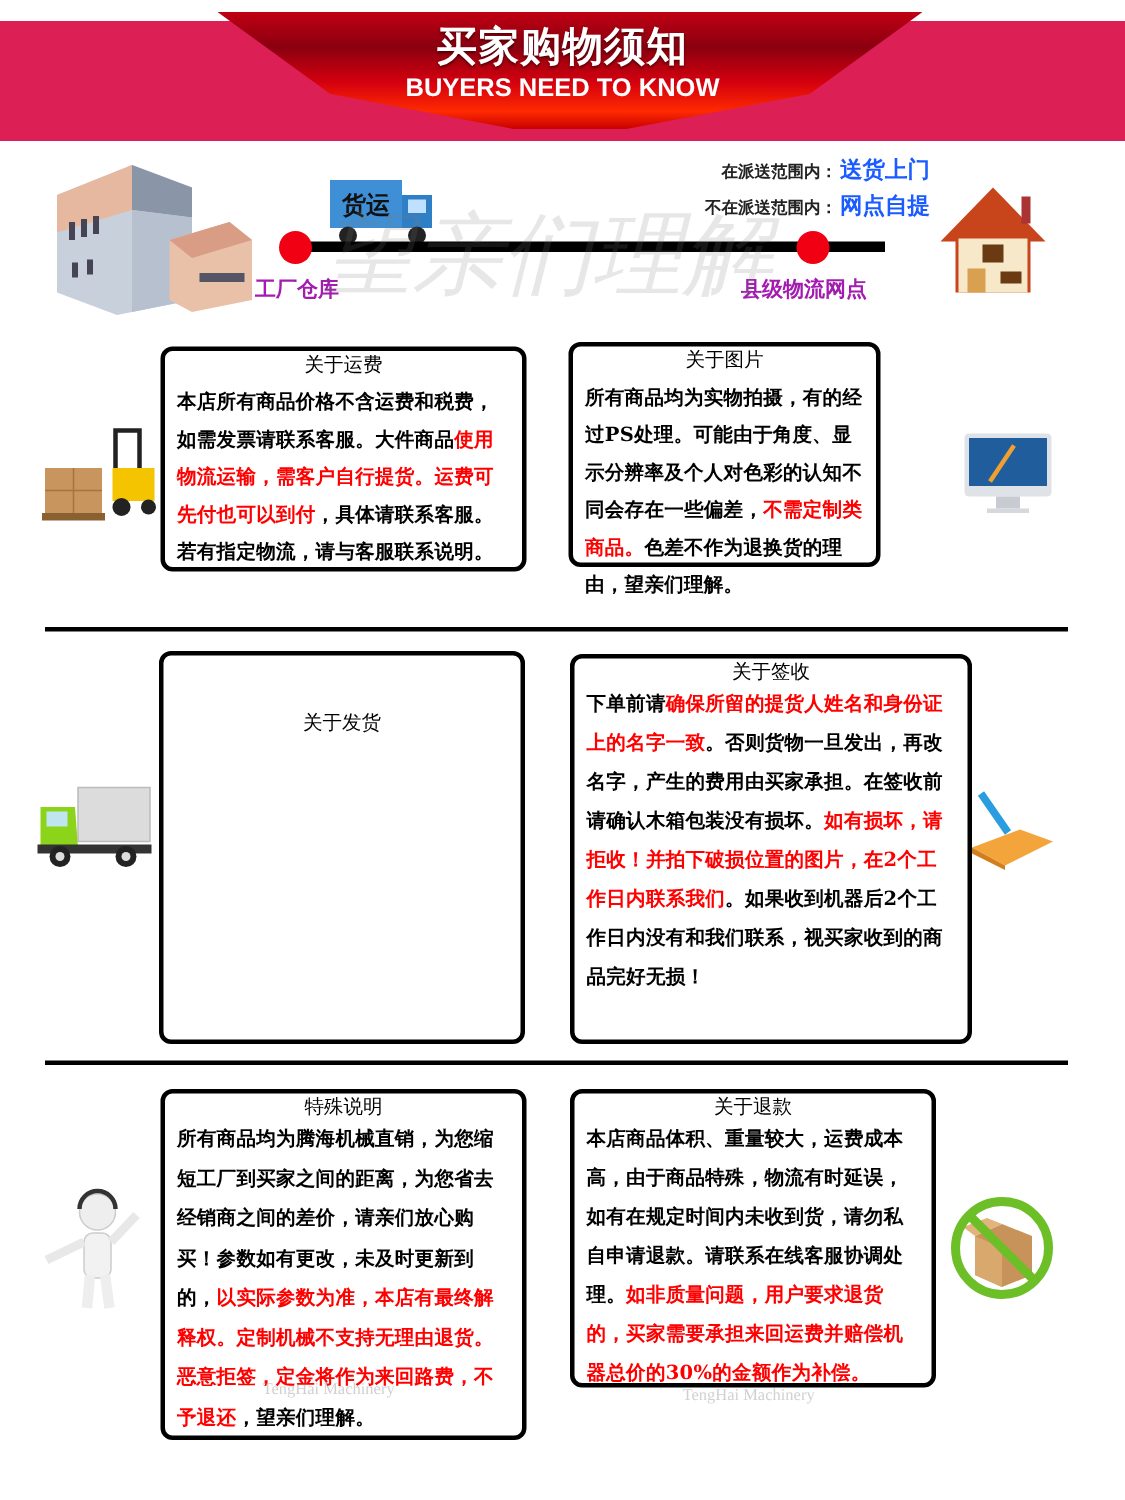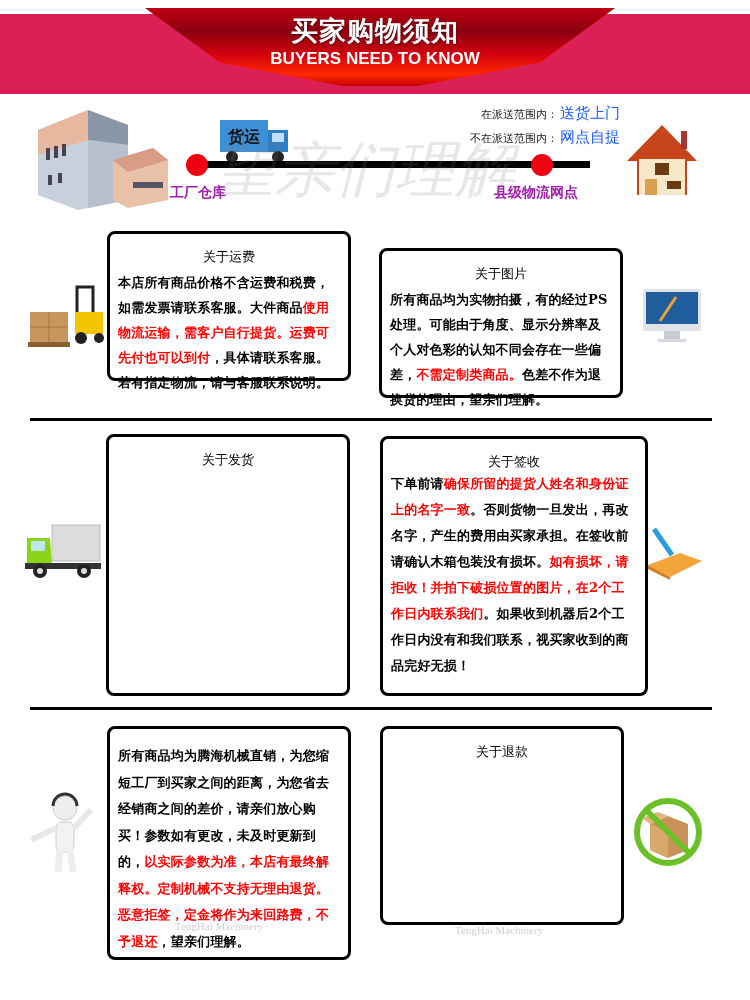--- a/index.html
+++ b/index.html
@@ -13,38 +13,38 @@
     clip-path:polygon(0 0,100% 0,84% 70%,58% 100%,42% 100%,16% 70%); }
   .ribbon-title { position:absolute; left:0; top:13px; width:750px; text-align:center; color:#fff; font-family:"DejaVu Sans","Liberation Sans",sans-serif; font-size:27px; font-weight:bold; letter-spacing:1px; text-shadow:0 1px 2px rgba(0,0,0,.5); }
   .ribbon-sub { position:absolute; left:0; top:49px; width:750px; text-align:center; color:#fff; font-family:"Liberation Sans","DejaVu Sans",sans-serif; font-size:17px; font-weight:bold; }
 
   
   .route-line { position:absolute; left:190px; top:161px; width:400px; height:7px; background:#000; }
   .dot { position:absolute; width:22px; height:22px; border-radius:50%; background:#f00012; }
   .dot1 { left:186px; top:154px; } .dot2 { left:531px; top:154px; }
   .lbl { position:absolute; font-family:"DejaVu Sans","Liberation Sans",sans-serif; font-size:14px; font-weight:bold; color:#a21caf; }
   .lbl1 { left:170px; top:184px; } .lbl2 { left:494px; top:184px; }
-  .zone { position:absolute; font-family:"DejaVu Sans","Liberation Sans",sans-serif; font-size:11px; font-weight:normal; color:#222; text-align:right; }
+  .zone { position:absolute; font-family:"DejaVu Sans","Liberation Sans",sans-serif; font-size:11px; font-weight:bold; color:#222; text-align:right; }
   .zone .val { color:#1a5cff; font-size:15px; margin-left:2px; }
   .zone1 { left:420px; top:104px; width:200px; } .zone2 { left:400px; top:128px; width:220px; }
 
   
   .factory { position:absolute; left:28px; top:100px; width:145px; height:110px; }
   .truck-blue { position:absolute; left:220px; top:120px; width:75px; height:45px; }
   .house { position:absolute; left:625px; top:123px; width:75px; height:75px; }
 
   
-  .card { position:absolute; border:3px solid #000; border-radius:8px; background:transparent; padding:14px 8px; }
+  .card { position:absolute; border:3px solid #000; border-radius:8px; background:transparent; padding:0 8px; }
   .card-title { text-align:center; font-size:13px; margin-bottom:4px; }
   .card-body { font-size:13px; line-height:25px; font-weight:bold; letter-spacing:.2px; }
   .red { color:#ff0000; }
 
   .c1 { left:107px; top:231px; width:244px; height:150px; }
-  .c2 { left:379px; top:248px; width:244px; height:150px; }
-  .c3 { left:106px; top:434px; width:244px; height:262px; padding:14px 12px; }
+  .c2 { left:379px; top:228px; width:208px; height:150px; }
+  .c3 { left:106px; top:434px; width:244px; height:262px; padding:36px 12px; }
   .c3 .card-title { margin-bottom:18px; }
   .c3 .card-body { line-height:27px; padding-left:20px; }
   .c4 { left:380px; top:436px; width:268px; height:260px; }
   .c4 .card-title { margin-bottom:0; }
   .c4 .card-body { line-height:26px; }
   .c5 { left:107px; top:726px; width:244px; height:234px; }
   .c5 .card-title { margin-bottom:0; }
   .c5 .card-body { line-height:26.5px; }
   .c6 { left:380px; top:726px; width:244px; height:199px; }
   .c6 .card-title { margin-bottom:0; }
@@ -166,25 +166,27 @@
 <svg class="side-icon" style="left:25px;top:790px;width:75px;height:85px;" viewBox="0 0 75 85">
   <circle cx="40" cy="18" r="12" fill="#eee" stroke="#ccc"></circle>
   <path d="M28 16 a12 12 0 0 1 24 0" fill="none" stroke="#333" stroke-width="3"></path>
   <rect x="31" y="32" width="18" height="30" rx="6" fill="#f2f2f2" stroke="#ccc"></rect>
   <line x1="31" y1="38" x2="6" y2="50" stroke="#e8e8e8" stroke-width="6"></line>
   <line x1="49" y1="38" x2="66" y2="20" stroke="#e8e8e8" stroke-width="6"></line>
   <line x1="35" y1="60" x2="33" y2="82" stroke="#eee" stroke-width="7"></line>
   <line x1="45" y1="60" x2="48" y2="82" stroke="#eee" stroke-width="7"></line>
 </svg>
 <div class="card c5">
+  <div class="card-title">特殊说明</div>
   <div class="card-body"><span>所有商品均为腾海机械直销，为您缩短工厂到买家之间的距离，为您省去经销商之间的差价，请亲们放心购买！参数如有更改，未及时更新到的，</span><span class="red">以实际参数为准，本店有最终解释权。定制机械不支持无理由退货。恶意拒签，定金将作为来回路费，不予退还</span><span>，望亲们理解。</span></div>
 </div>
 
 <div class="card c6">
   <div class="card-title">关于退款</div>
+  <div class="card-body"><span>本店商品体积、重量较大，运费成本高，由于商品特殊，物流有时延误，如有在规定时间内未收到货，请勿私自申请退款。请联系在线客服协调处理。</span><span class="red">如非质量问题，用户要求退货的，买家需要承担来回运费并赔偿机器总价的30%的金额作为补偿。</span></div>
 </div>
 <svg class="side-icon" style="left:632px;top:796px;width:72px;height:72px;" viewBox="0 0 72 72">
   <polygon points="18,28 36,20 56,28 56,54 36,62 18,54" fill="#c8935a"></polygon>
   <polygon points="18,28 36,36 36,62 18,54" fill="#d9a86c"></polygon>
   <polygon points="10,22 26,16 36,20 18,28" fill="#e0b47a"></polygon>
   <circle cx="36" cy="36" r="31" fill="none" stroke="#6cbf26" stroke-width="6"></circle>
   <line x1="14" y1="14" x2="58" y2="58" stroke="#6cbf26" stroke-width="6"></line>
 </svg>
 
 <div class="wm-en" style="left:175px;top:920px;">TengHai Machinery</div>

